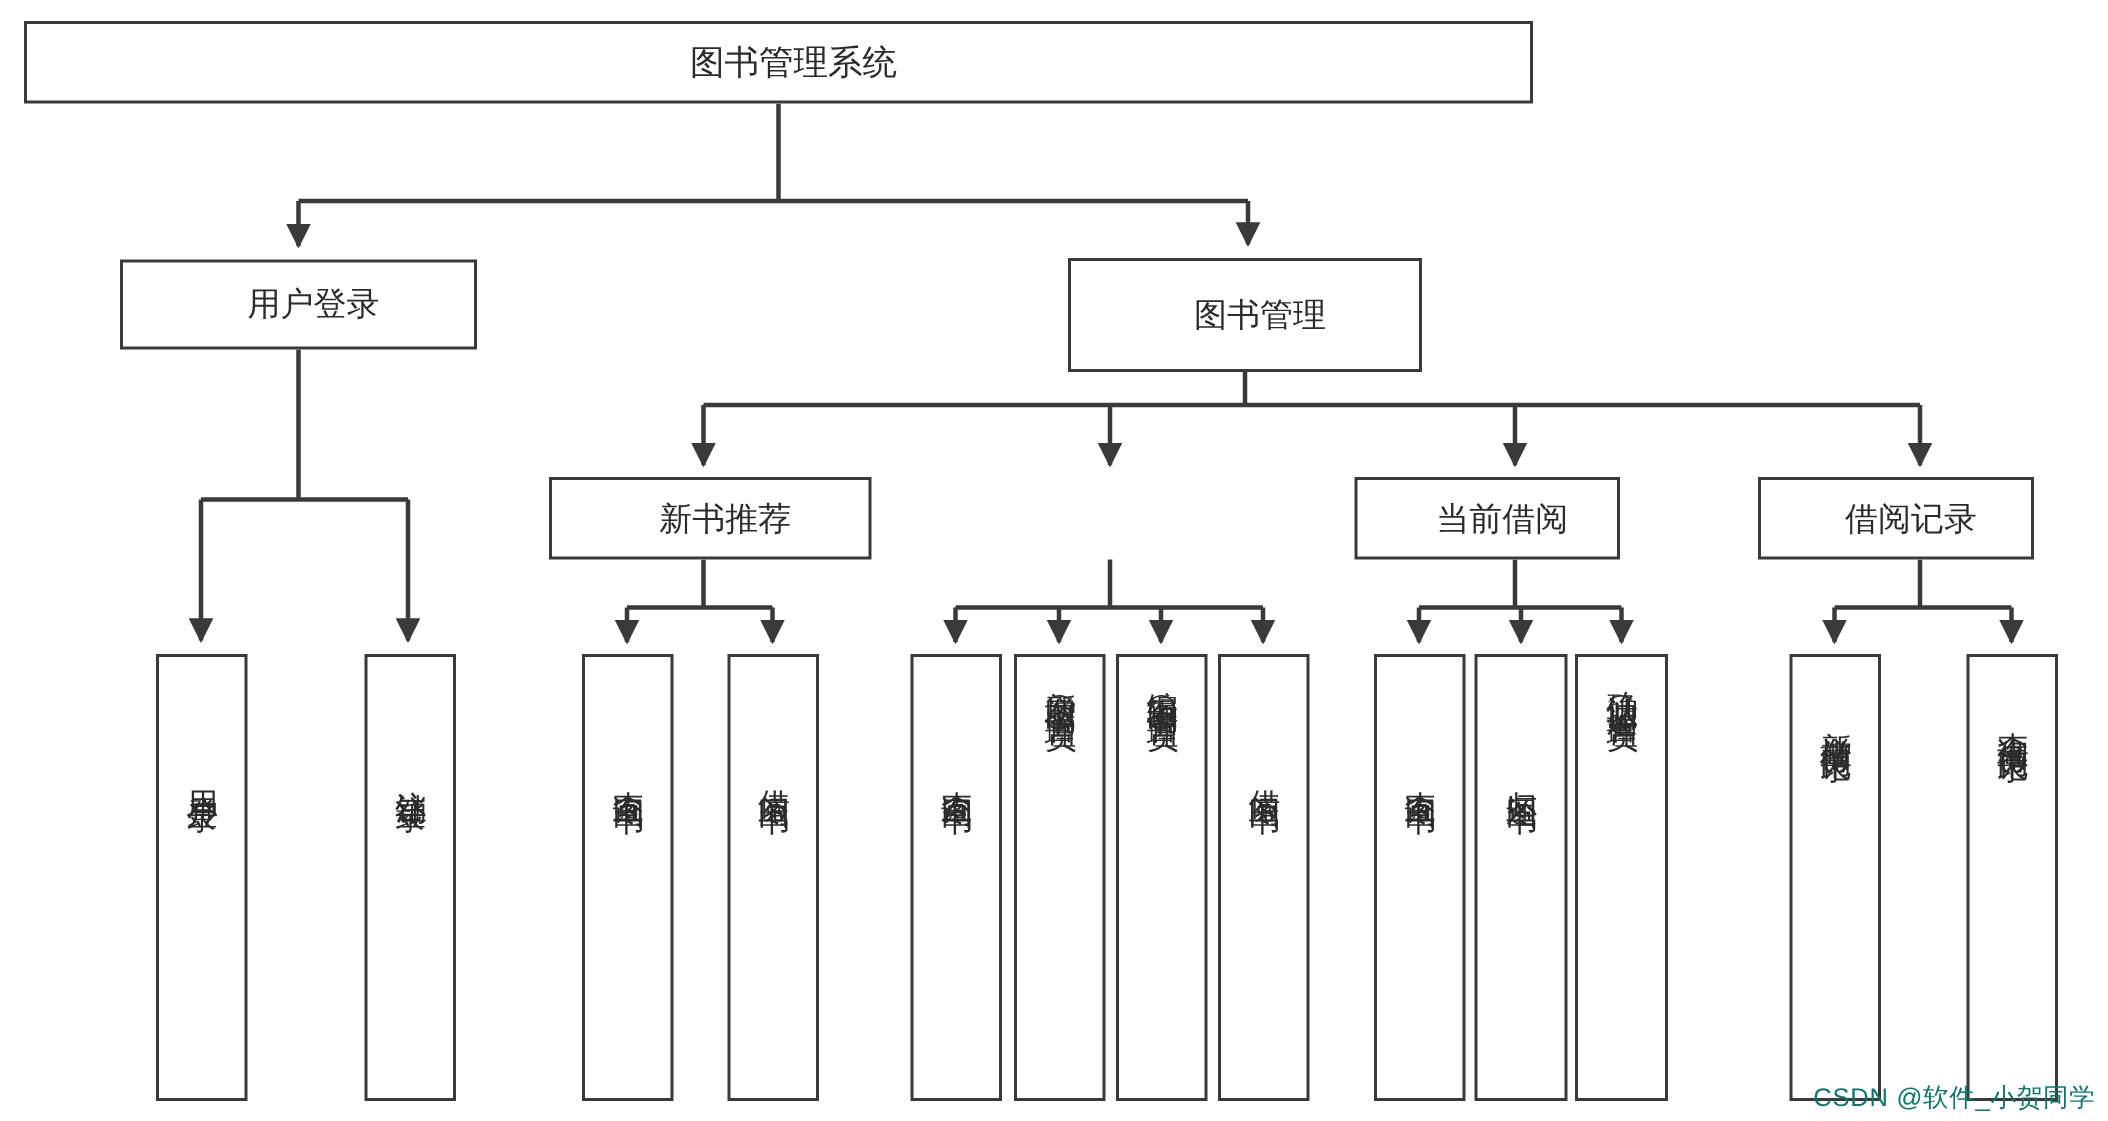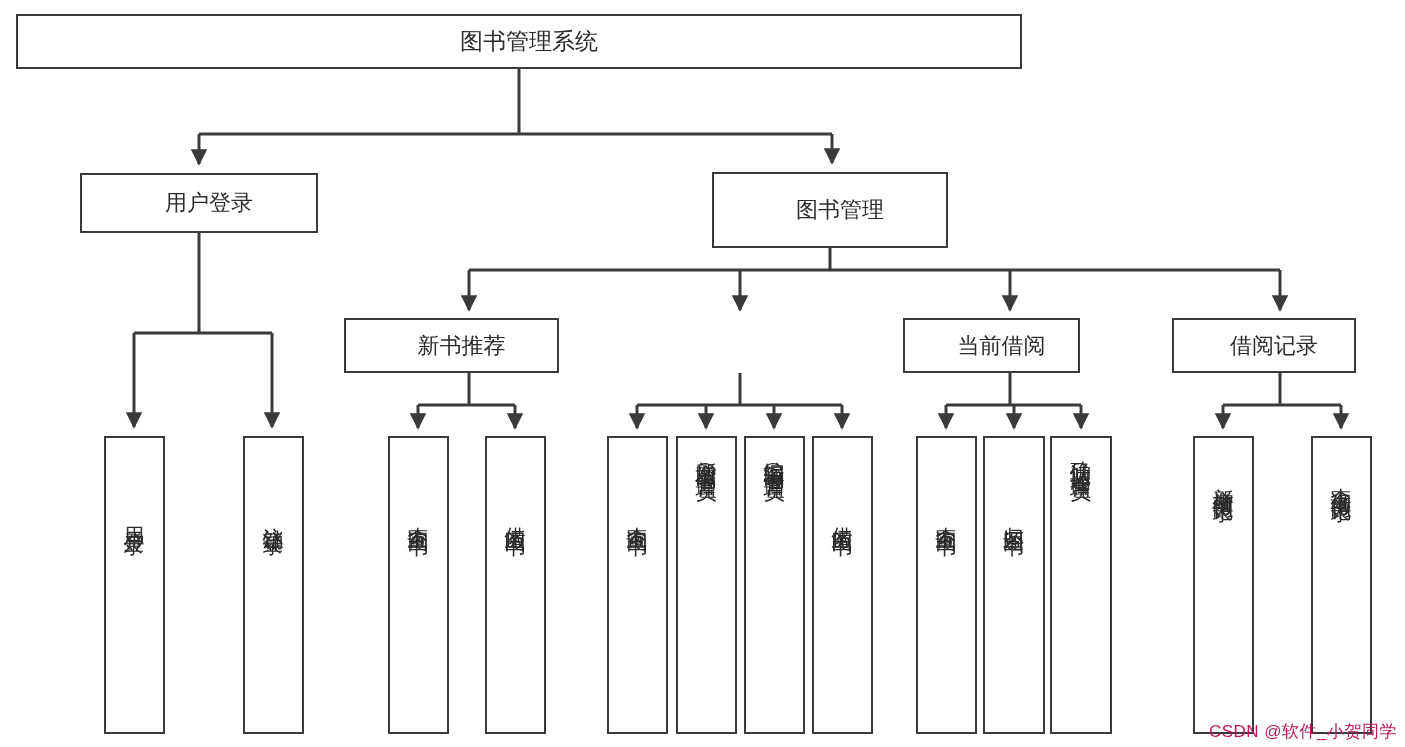--- a/index.html
+++ b/index.html
@@ -58,21 +58,21 @@
     white-space: nowrap;
   }
   .node.v.tall-start {
     padding-top: 4px;
   }
   #watermark {
     position: absolute;
     right: 8px;
     bottom: 4px;
     font-size: 17px;
-    color: #be185d;
+    color: #0f766e;
     letter-spacing: 0.5px;
     white-space: nowrap;
     margin-top: 16px;
   }
 </style>
 </head>
 <body>
 
 <div id="canvas">
 
@@ -130,21 +130,21 @@
     <span>图书管理系统</span>
   </div>
 
   <div class="node h" style="left:80px; top:173px; width:238px; height:60px;">
     <span>用户登录</span>
   </div>
   <div class="node h" style="left:712px; top:172px; width:236px; height:76px;">
     <span>图书管理</span>
   </div>
 
-  <div class="node h" style="left:344px; top:318px; width:215px; height:55px;">
+  <div class="node h" style="left:366px; top:318px; width:215px; height:55px;">
     <span>新书推荐</span>
   </div>
   <div class="node h" style="left:903px; top:318px; width:177px; height:55px;">
     <span>当前借阅</span>
   </div>
   <div class="node h" style="left:1172px; top:318px; width:184px; height:55px;">
     <span>借阅记录</span>
   </div>
 
   <div class="node v" style="left:104px; top:436px; width:61px; height:298px; padding-top:72px;">

